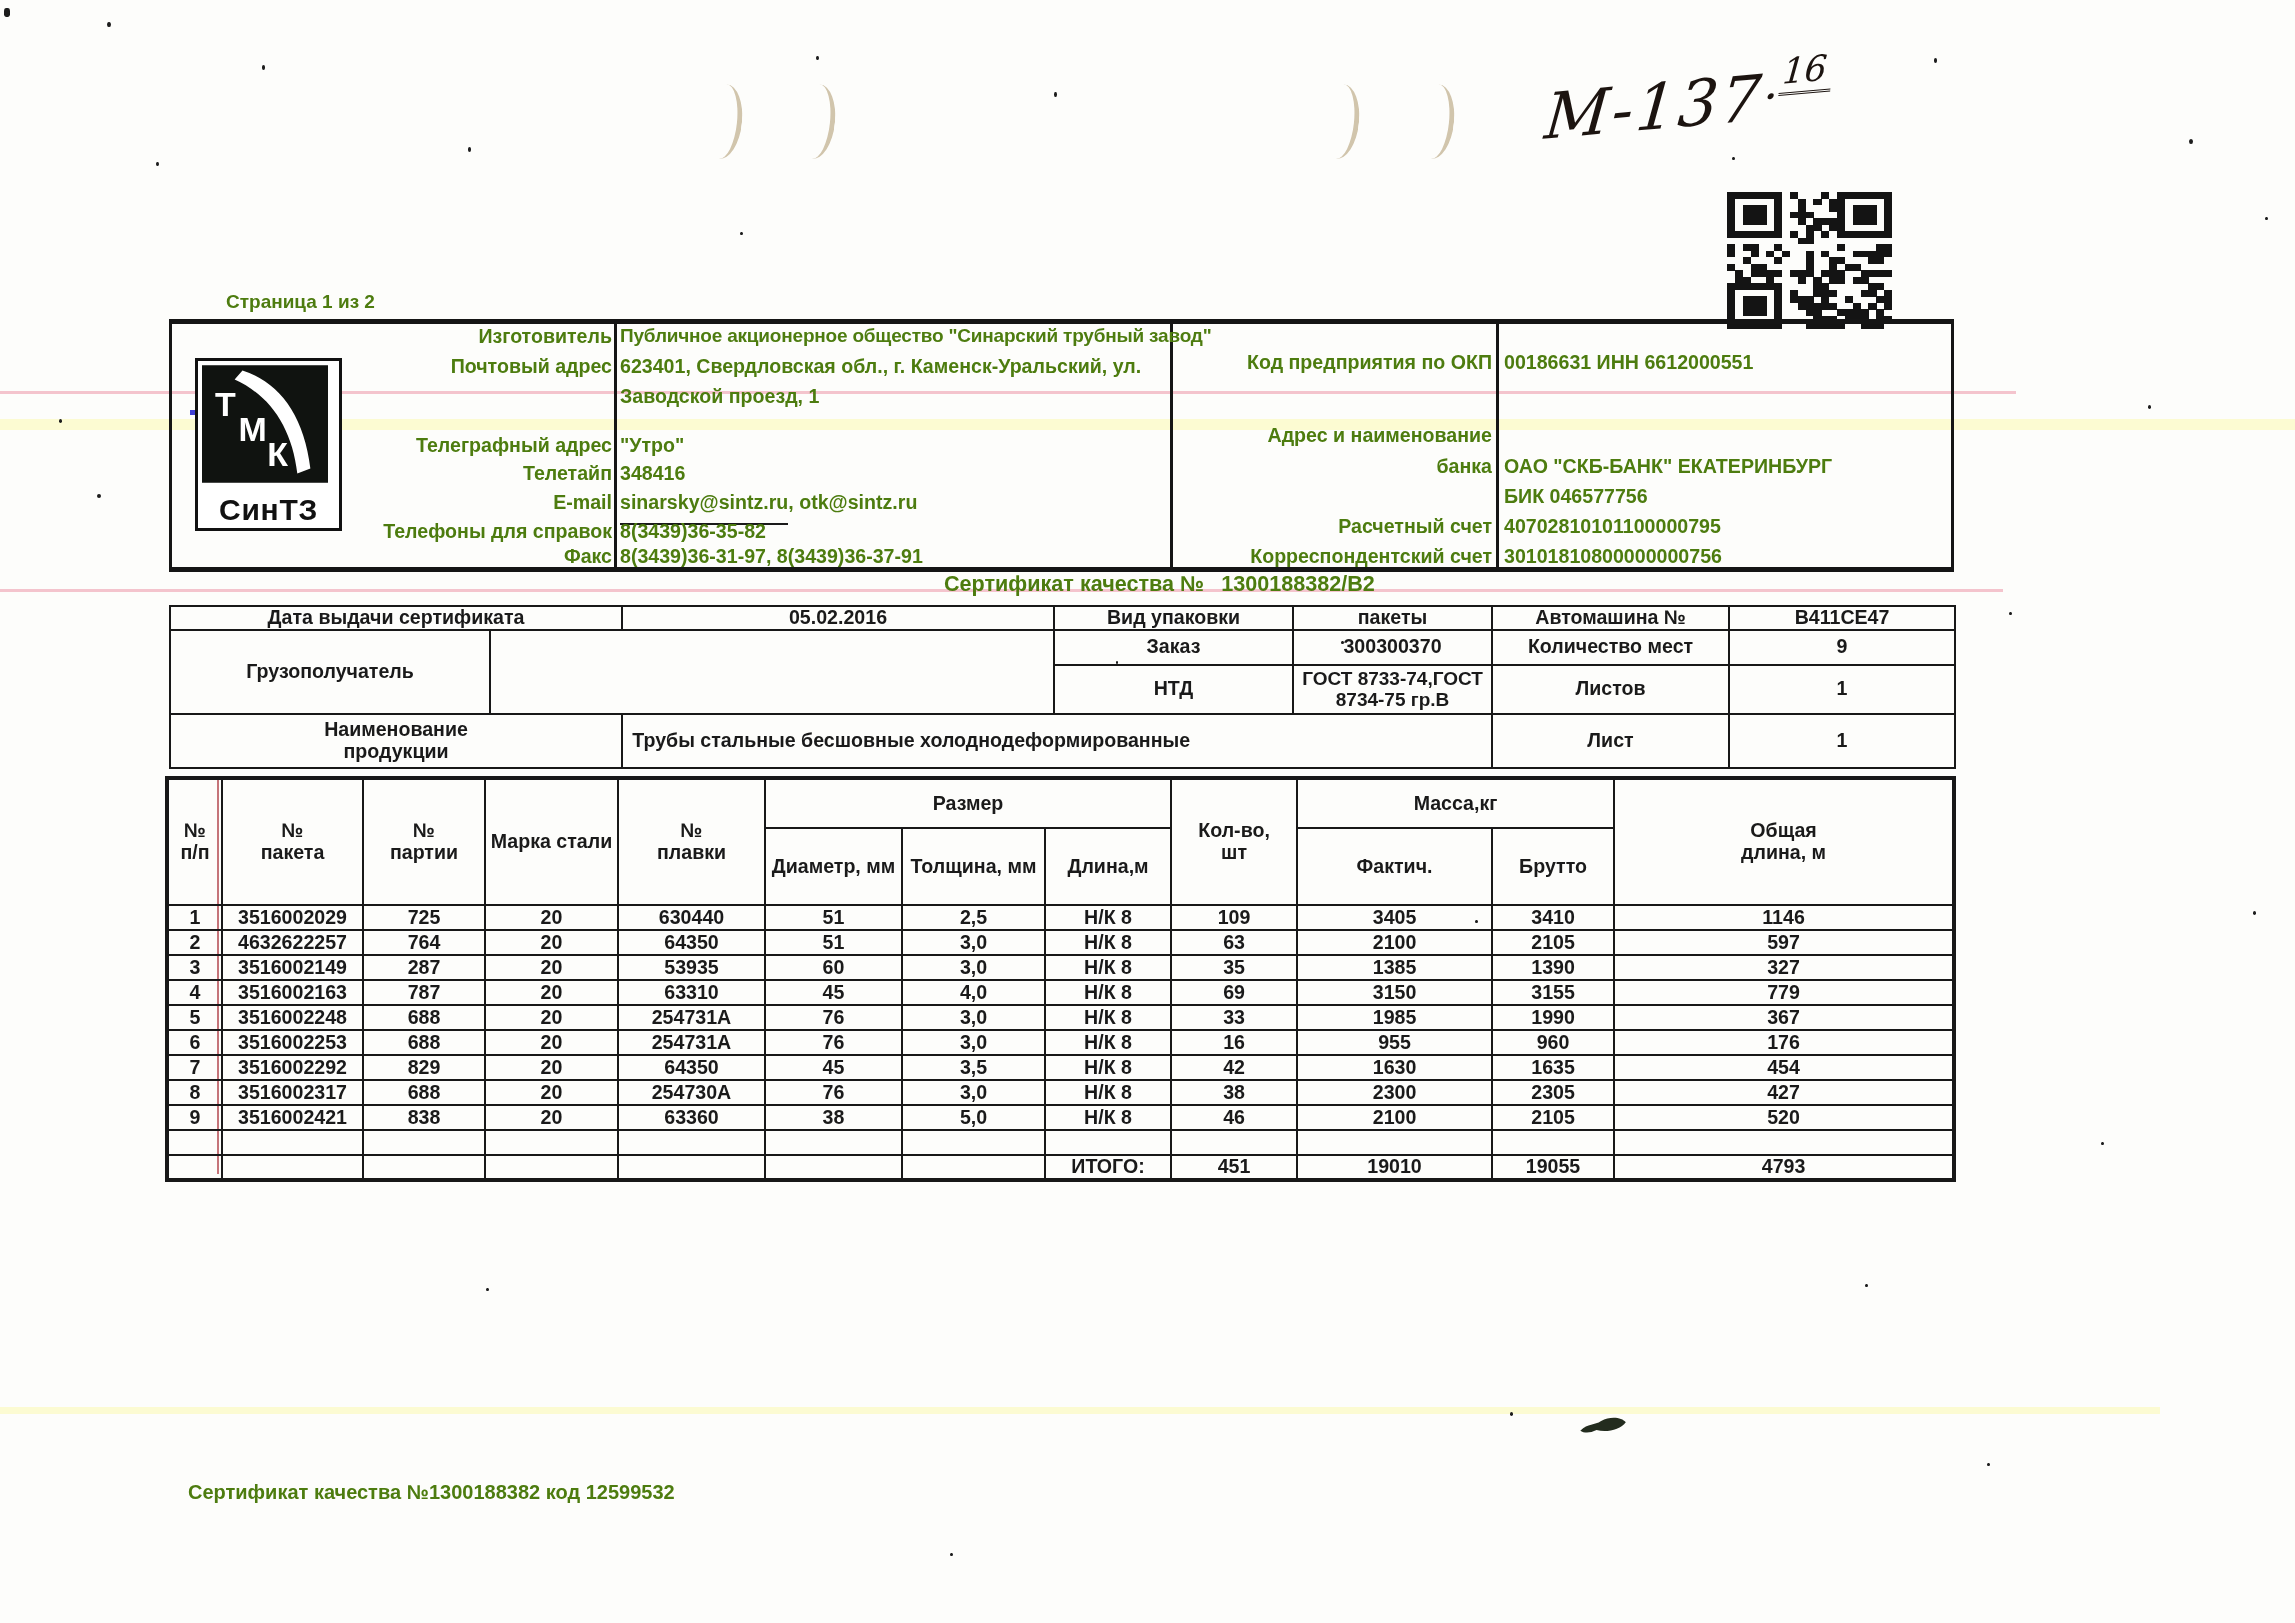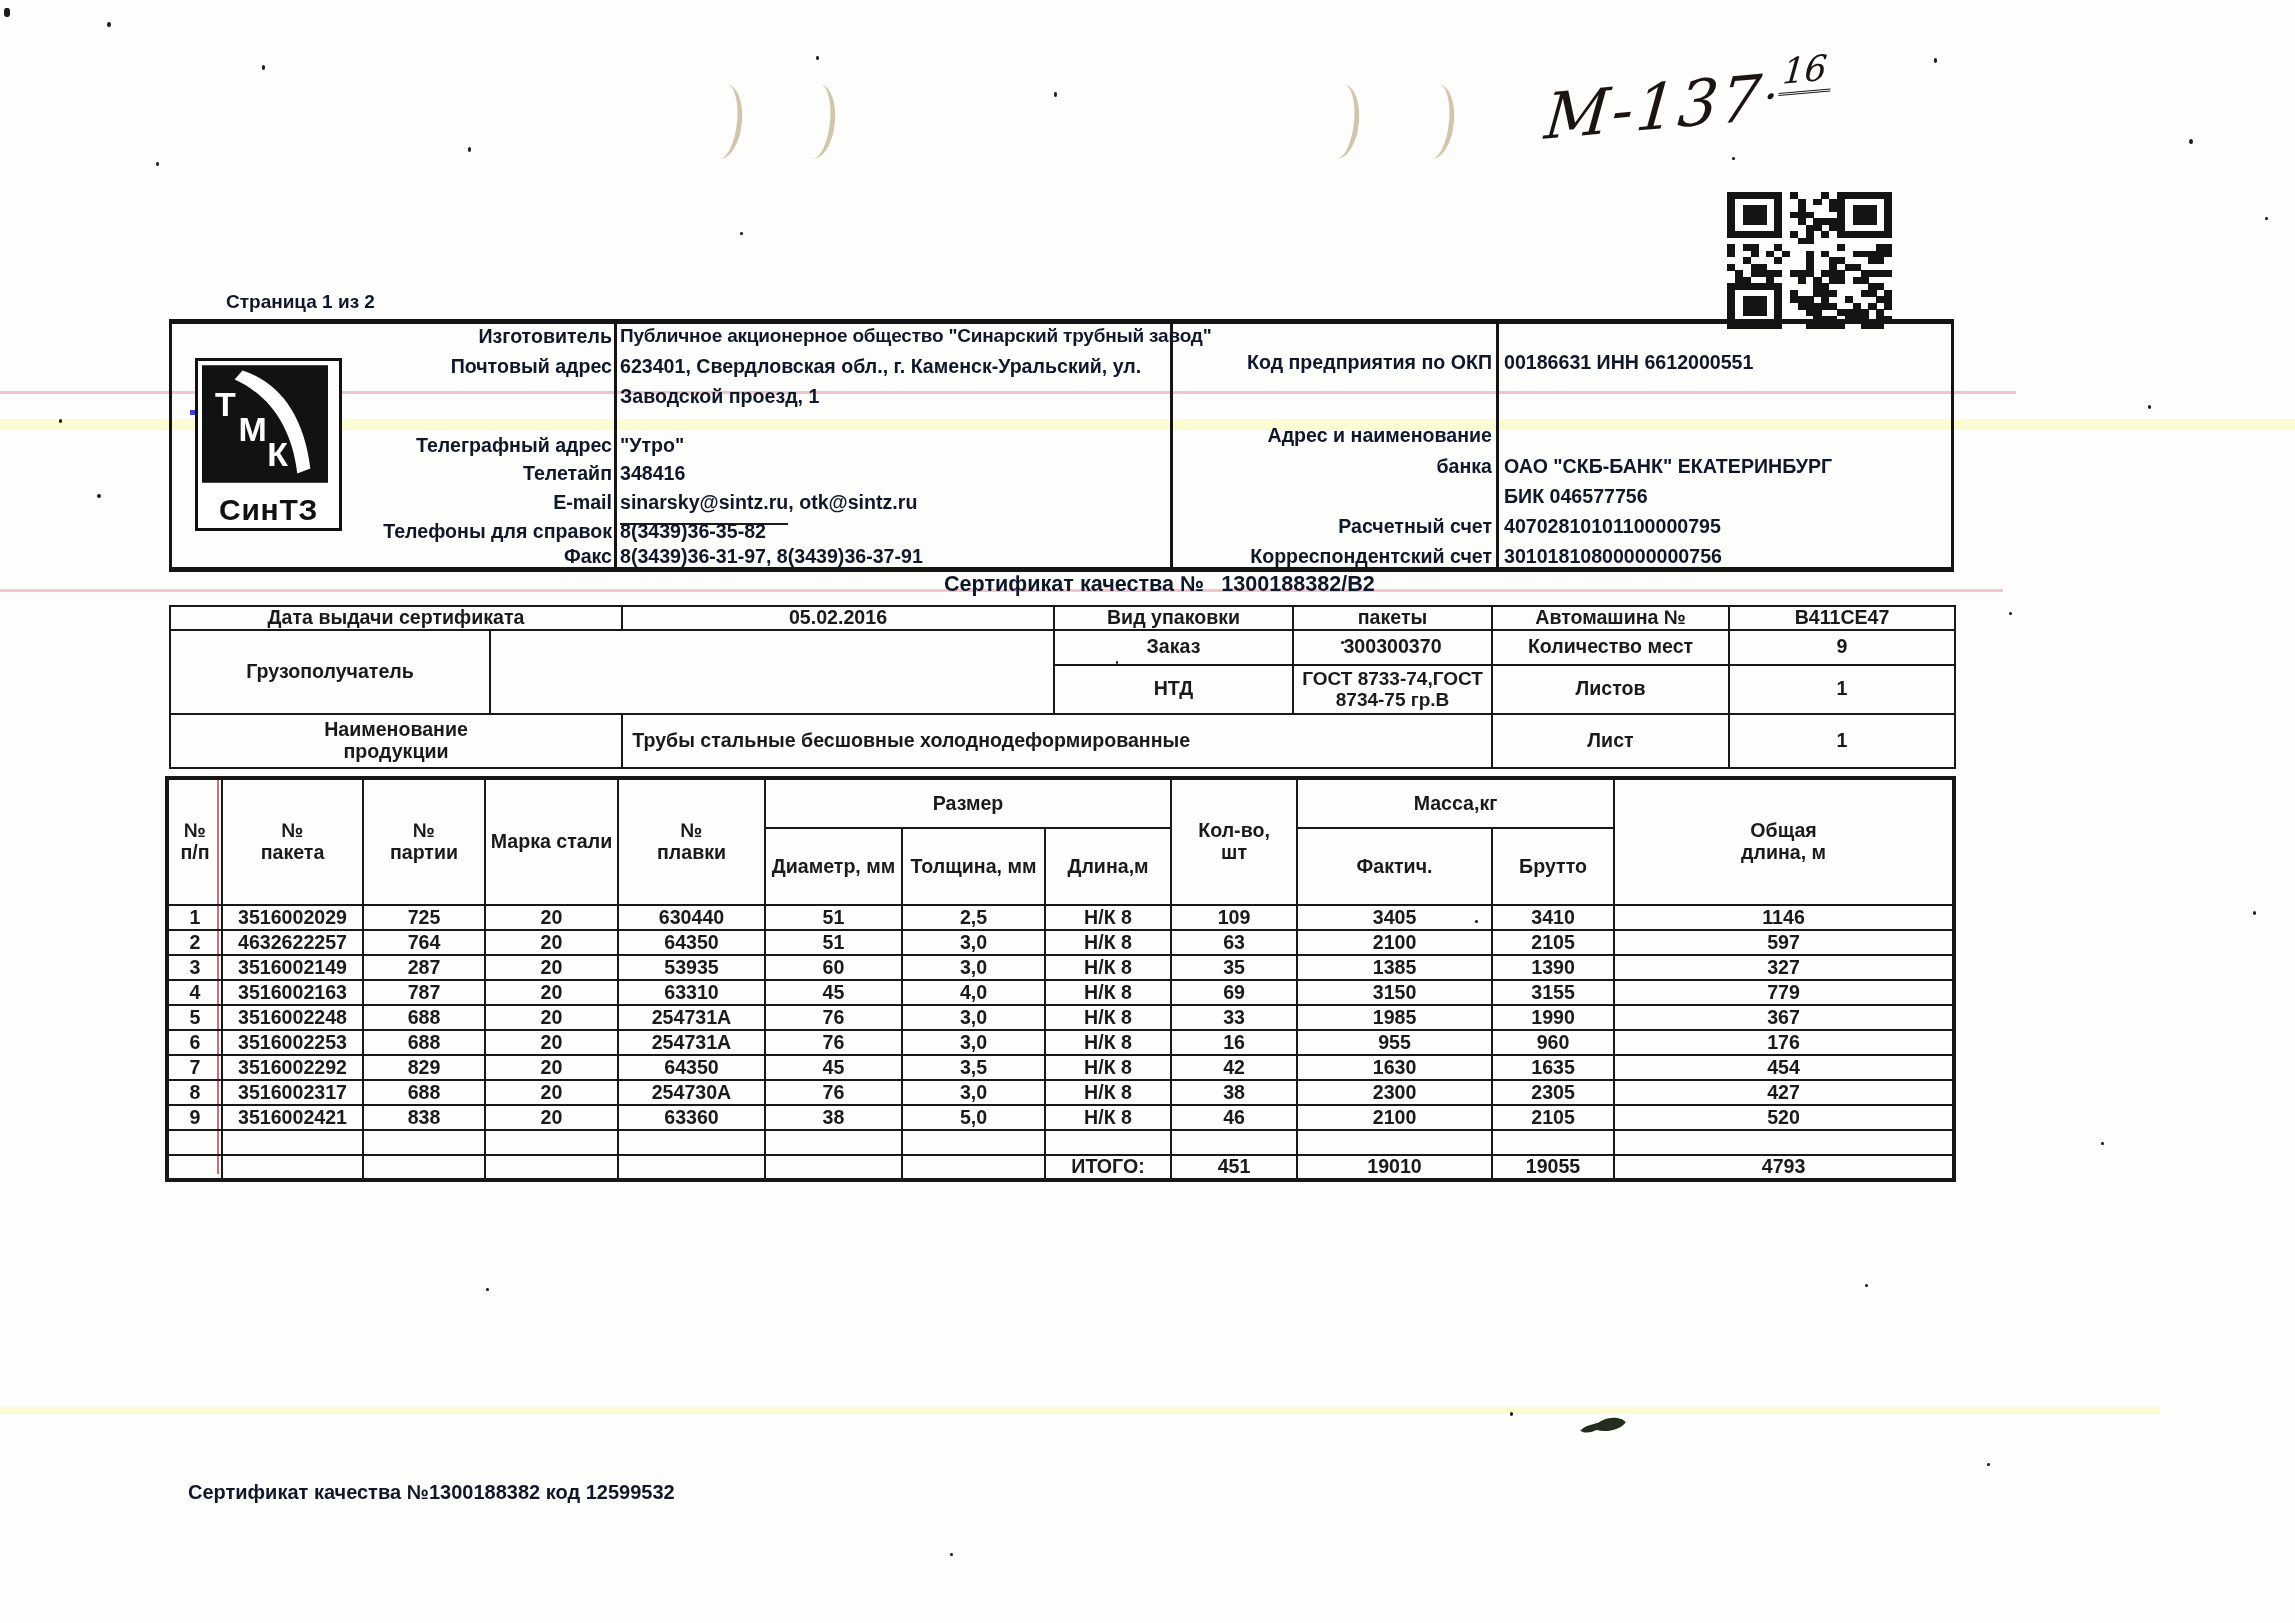--- a/index.html
+++ b/index.html
@@ -1,18 +1,18 @@
 <!DOCTYPE html>
 <html style="font-size:10.5px"><head>
 <meta charset="utf-8">
 <style>
   html,body{margin:0;padding:0;background:#e8e8e8;}
   .page{position:relative;width:2295px;height:1623px;background:#fdfdfb;overflow:hidden;
         font-family:"Liberation Sans",sans-serif;color:#171717;}
-  .txt{position:absolute;font-weight:700;font-size:19.6px;white-space:nowrap;color:#0f172a;line-height:1.1;}
+  .txt{position:absolute;font-weight:700;font-size:19.6px;white-space:nowrap;color:#4d7c0f;line-height:1.1;}
   .rlbl{text-align:right;}
   .hline,.vline{position:absolute;background:#151515;}
   .doc{border-collapse:collapse;table-layout:fixed;position:absolute;background:transparent;}
   .doc td{border:2.6px solid #181818;text-align:center;vertical-align:middle;font-weight:700;
           font-size:19.6px;color:#1a1a1a;padding:0 2.6px;line-height:1.12;overflow:hidden;}
   .doc.outer{border:4.6px solid #181818;}
   .pre{white-space:pre-line;}
   .leftcell{text-align:left !important;padding-left:9.2px !important;}
   .uline{border-bottom:2px solid #1a1a1a;padding-bottom:10px;}
   .logo-box{position:absolute;left:195px;top:358px;width:141px;height:167px;border:3.3px solid #111;background:#fff;}

